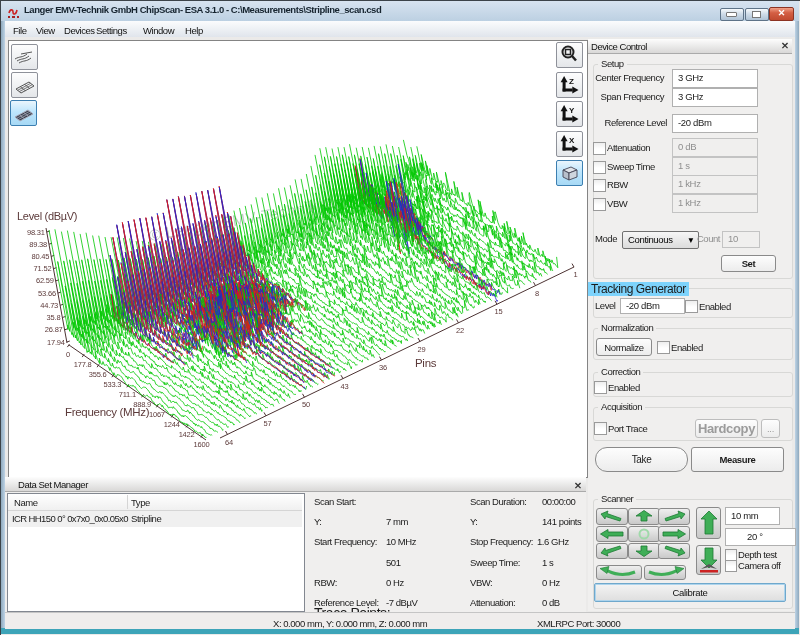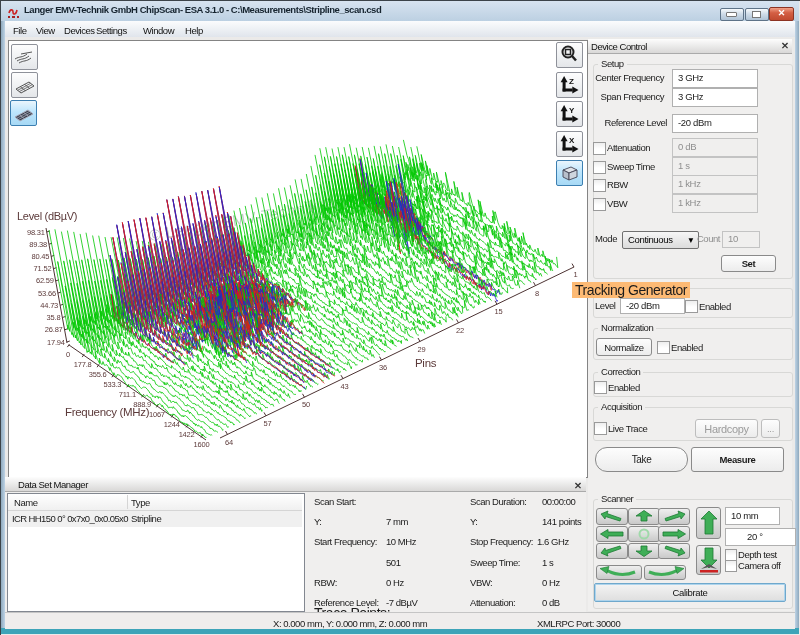--- a/index.html
+++ b/index.html
@@ -304,39 +304,39 @@
 <div class="abs" style="left:672px;top:175px;width:79px;height:17px;background:#f0efee;border:1px solid #c3c3c3;color:#8f8f8f;font-size:9.5px;letter-spacing:-0.35px;line-height:16px;padding-left:5px">1 kHz</div>
 <div class="abs" style="left:593px;top:197.5px;width:11px;height:11px;border:1px solid #9a9a9a;background:linear-gradient(#eee,#fff 55%)"></div>
 <div class="abs" style="left:607px;top:197.5px;font-size:9.5px;letter-spacing:-0.45px;color:#1b1b1b;white-space:nowrap;">VBW</div>
 <div class="abs" style="left:672px;top:193.5px;width:79px;height:17px;background:#f0efee;border:1px solid #c3c3c3;color:#8f8f8f;font-size:9.5px;letter-spacing:-0.35px;line-height:16px;padding-left:5px">1 kHz</div>
 <div class="abs" style="left:595px;top:233px;font-size:9.5px;letter-spacing:-0.45px;color:#1b1b1b;white-space:nowrap;">Mode</div>
 <div class="abs" style="left:622px;top:231px;width:70px;height:16px;border:1px solid #707070;border-radius:2px;background:linear-gradient(#f6f6f6,#dcdcdc);font-size:9.5px;letter-spacing:-0.35px;line-height:15px;padding-left:5px">Continuous<span style="position:absolute;right:5px;top:0">▾</span></div>
 <div class="abs" style="right:80px;top:233px;font-size:9.5px;letter-spacing:-0.45px;color:#8f8f8f;white-space:nowrap;">Count</div>
 <div class="abs" style="left:722px;top:231px;width:31px;height:15px;background:#f0efee;border:1px solid #c3c3c3;color:#8f8f8f;font-size:9.5px;letter-spacing:-0.35px;line-height:14px;padding-left:5px">10</div>
 <div class="abs" style="left:721px;top:255px;width:53px;height:15px;border:1px solid #8a8a8a;border-radius:3px;background:linear-gradient(#fdfdfd,#ececec);font-size:9.5px;font-weight:bold;letter-spacing:-0.35px;color:#1b1b1b;display:flex;align-items:center;justify-content:center">Set</div>
 <div class="abs" style="left:593px;top:288px;width:198px;height:28px;border:1px solid #d8d8d6;border-radius:3px"></div>
-<div class="abs" style="left:572px;top:282px;font-size:14px;letter-spacing:-0.45px;color:#1b1b1b;white-space:nowrap;background:#fdba74;padding:0 3px">Tracking Generator</div>
+<div class="abs" style="left:588px;top:282px;font-size:12px;letter-spacing:-0.45px;color:#1b1b1b;white-space:nowrap;background:#7dd3fc;padding:0 3px">Tracking Generator</div>
 <div class="abs" style="left:595px;top:300px;font-size:9.5px;letter-spacing:-0.45px;color:#1b1b1b;white-space:nowrap;">Level</div>
 <div class="abs" style="left:620px;top:298px;width:58px;height:14px;background:#fff;border:1px solid #b0b0b0;color:#1b1b1b;font-size:9.5px;letter-spacing:-0.35px;line-height:13px;padding-left:5px">-20 dBm</div>
 <div class="abs" style="left:685px;top:300px;width:11px;height:11px;border:1px solid #9a9a9a;background:linear-gradient(#eee,#fff 55%)"></div>
 <div class="abs" style="left:699px;top:301px;font-size:9.5px;letter-spacing:-0.45px;color:#1b1b1b;white-space:nowrap;">Enabled</div>
 <div class="abs" style="left:593px;top:328px;width:198px;height:30px;border:1px solid #d8d8d6;border-radius:3px"></div>
 <div class="abs" style="left:598px;top:322px;font-size:9.5px;letter-spacing:-0.45px;color:#1b1b1b;white-space:nowrap;background:#f0efee;padding:0 3px">Normalization</div>
 <div class="abs" style="left:596px;top:338px;width:54px;height:16px;border:1px solid #8a8a8a;border-radius:3px;background:linear-gradient(#fdfdfd,#ececec);font-size:9.5px;font-weight:normal;letter-spacing:-0.35px;color:#1b1b1b;display:flex;align-items:center;justify-content:center">Normalize</div>
 <div class="abs" style="left:657px;top:341px;width:11px;height:11px;border:1px solid #9a9a9a;background:linear-gradient(#eee,#fff 55%)"></div>
 <div class="abs" style="left:671px;top:342px;font-size:9.5px;letter-spacing:-0.45px;color:#1b1b1b;white-space:nowrap;">Enabled</div>
 <div class="abs" style="left:593px;top:372px;width:198px;height:23px;border:1px solid #d8d8d6;border-radius:3px"></div>
 <div class="abs" style="left:598px;top:366px;font-size:9.5px;letter-spacing:-0.45px;color:#1b1b1b;white-space:nowrap;background:#f0efee;padding:0 3px">Correction</div>
 <div class="abs" style="left:594px;top:381px;width:11px;height:11px;border:1px solid #9a9a9a;background:linear-gradient(#eee,#fff 55%)"></div>
 <div class="abs" style="left:608px;top:382px;font-size:9.5px;letter-spacing:-0.45px;color:#1b1b1b;white-space:nowrap;">Enabled</div>
 <div class="abs" style="left:593px;top:407px;width:198px;height:32px;border:1px solid #d8d8d6;border-radius:3px"></div>
 <div class="abs" style="left:598px;top:401px;font-size:9.5px;letter-spacing:-0.45px;color:#1b1b1b;white-space:nowrap;background:#f0efee;padding:0 3px">Acquisition</div>
 <div class="abs" style="left:594px;top:422px;width:11px;height:11px;border:1px solid #9a9a9a;background:linear-gradient(#eee,#fff 55%)"></div>
-<div class="abs" style="left:608px;top:423px;font-size:9.5px;letter-spacing:-0.45px;color:#1b1b1b;white-space:nowrap;">Live Trace</div>
-<div class="abs" style="left:695px;top:419px;width:61px;height:17px;border:1px solid #bdbdbd;border-radius:3px;background:linear-gradient(#fdfdfd,#ececec);font-size:11px;font-weight:normal;letter-spacing:-0.35px;color:#9b9b9b;display:flex;align-items:center;justify-content:center">Hardcopy</div>
+<div class="abs" style="left:608px;top:423px;font-size:9.5px;letter-spacing:-0.45px;color:#1b1b1b;white-space:nowrap;">Port Trace</div>
+<div class="abs" style="left:695px;top:419px;width:61px;height:17px;border:1px solid #bdbdbd;border-radius:3px;background:linear-gradient(#fdfdfd,#ececec);font-size:13px;font-weight:bold;letter-spacing:-0.35px;color:#9b9b9b;display:flex;align-items:center;justify-content:center">Hardcopy</div>
 <div class="abs" style="left:761px;top:419px;width:17px;height:17px;border:1px solid #bdbdbd;border-radius:3px;background:linear-gradient(#fdfdfd,#ececec);font-size:9.5px;font-weight:normal;letter-spacing:-0.35px;color:#9b9b9b;display:flex;align-items:center;justify-content:center">...</div>
 <div class="abs" style="left:595px;top:447px;width:91px;height:23px;border:1px solid #8a8a8a;border-radius:12px;background:linear-gradient(#fdfdfd,#ececec);font-size:10px;font-weight:normal;letter-spacing:-0.35px;color:#1b1b1b;display:flex;align-items:center;justify-content:center">Take</div>
 <div class="abs" style="left:691px;top:447px;width:91px;height:23px;border:1px solid #8a8a8a;border-radius:3px;background:linear-gradient(#fdfdfd,#ececec);font-size:9.5px;font-weight:bold;letter-spacing:-0.35px;color:#1b1b1b;display:flex;align-items:center;justify-content:center">Measure</div>
 <div class="abs" style="left:593px;top:499px;width:198px;height:108px;border:1px solid #d8d8d6;border-radius:3px"></div>
 <div class="abs" style="left:598px;top:493px;font-size:9.5px;letter-spacing:-0.45px;color:#1b1b1b;white-space:nowrap;background:#f0efee;padding:0 3px">Scanner</div>
 <div class="abs" style="left:596.0px;top:508.0px;width:30.0px;height:14.5px;border:1px solid #8a8a8a;border-radius:3px;background:linear-gradient(#efefef,#c9c9c9);display:flex;align-items:center;justify-content:center">
     <svg width="26" height="12" viewBox="0 0 26 12">
       <polygon points="2,4 9,1 8,3.5 22,8.5 21,11 6.5,6.5 6,9" fill="#3fae57" stroke="#1d7a33" stroke-width="0.8"></polygon>
     </svg>
   </div>

